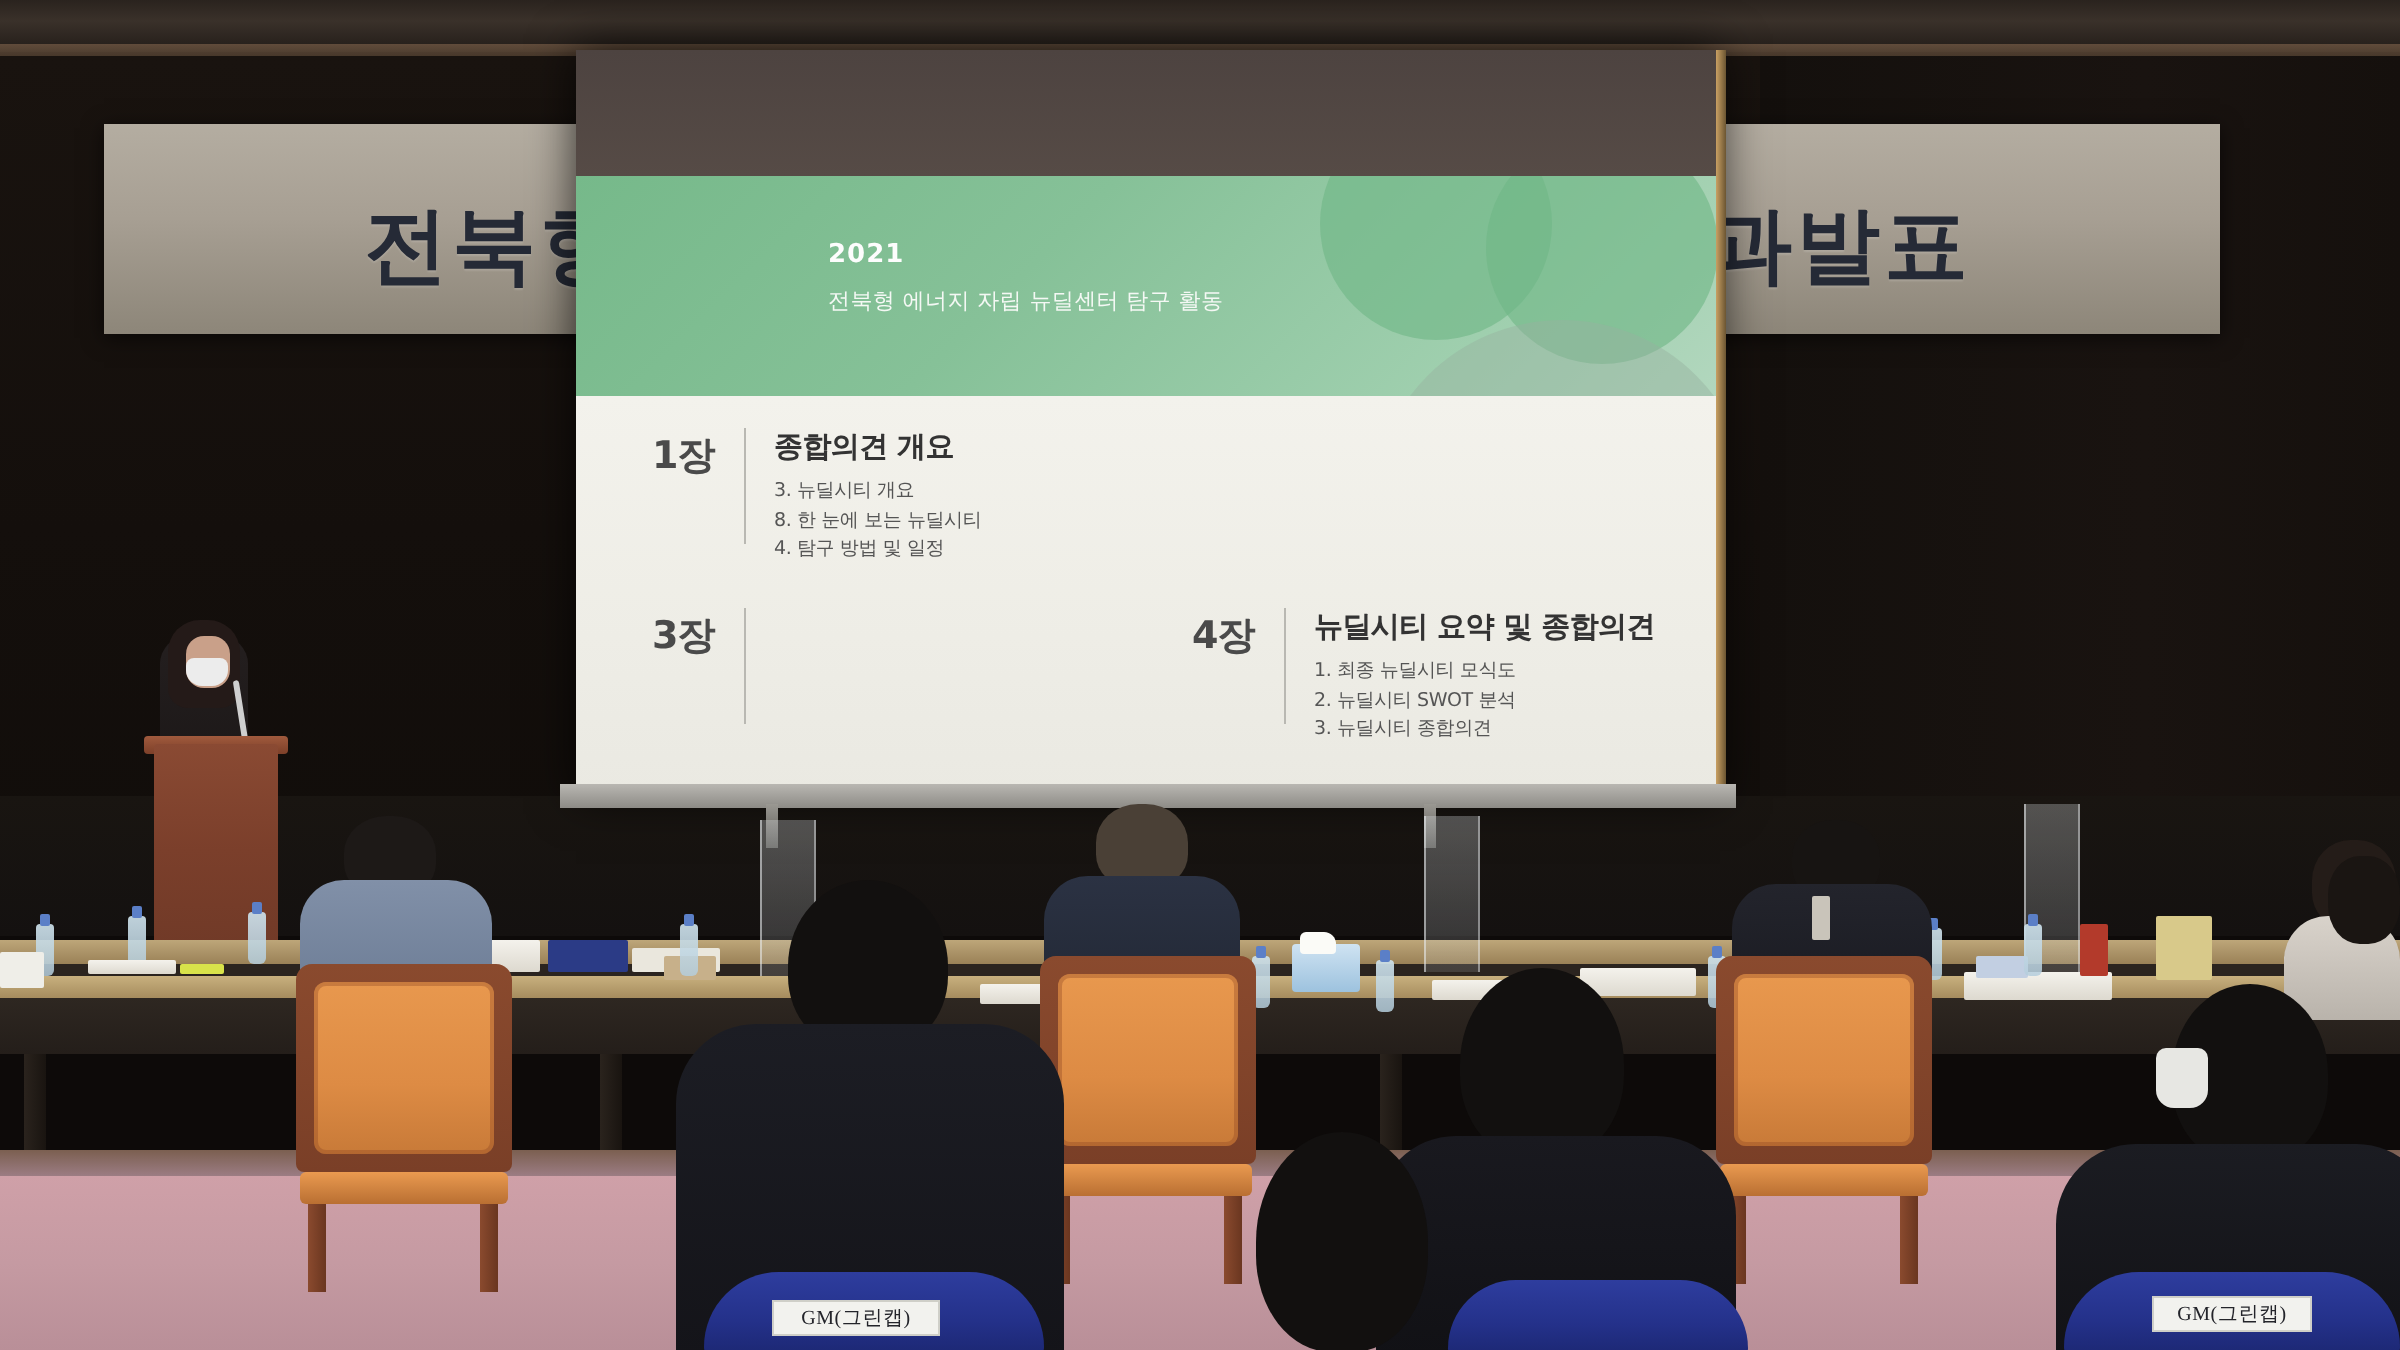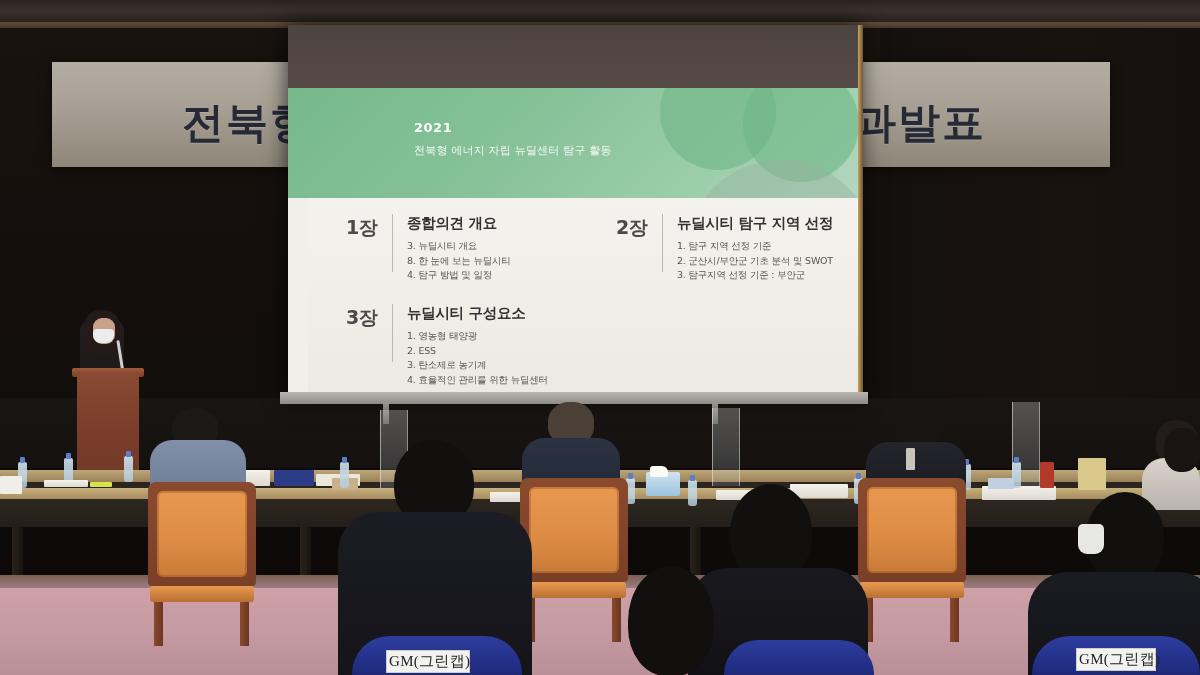--- a/index.html
+++ b/index.html
@@ -144,21 +144,20 @@
   }
   .slide-sub {
     position: absolute; left: 126px; top: 55px;
     font-size: 11px; color: #f4f8f4; letter-spacing: .2px;
   }
 
   
   .slide-body {
     position: absolute; left: 0; top: 173px; width: 572px; height: 201px;
     background: linear-gradient(180deg, #f3f2ec 0%, #eeedE6 60%, #eae9e2 100%);
-    margin-left: 20px;
   }
   .toc-grid {
     position: absolute; left: 0; top: 0; width: 572px; height: 201px;
   }
   .toc-item {
     position: absolute;
     display: flex;
     align-items: flex-start;
   }
   .toc-item.i0 { left: 38px;  top: 16px; }
@@ -313,21 +312,21 @@
 
   .blue-chair {
     position: absolute;
     background: linear-gradient(180deg, #2e3d9e 0%, #24318a 55%, #1b2670 100%);
     border-radius: 46px 46px 8px 8px;
   }
   .gm-tag {
     position: absolute;
     background: #f2f2ee;
     border: 1px solid #cfcfc8;
-    font-size: 15px;
+    font-size: 10px;
     color: #23242a;
     text-align: center;
     letter-spacing: .3px;
     padding: 1px 2px;
     white-space: nowrap;
     font-family: "Liberation Serif", serif;
   }
   .aud-head {
     position: absolute;
     background: #12100f;
@@ -389,43 +388,36 @@
           <div class="toc-chapter">1장</div>
           <div class="toc-divider"></div>
           <div class="toc-texts">
             <div class="toc-heading">종합의견 개요</div>
             <div class="toc-sub">3. 뉴딜시티 개요</div>
             <div class="toc-sub">8. 한 눈에 보는 뉴딜시티</div>
             <div class="toc-sub">4. 탐구 방법 및 일정</div>
           </div>
         </div>
 
-        <div class="toc-item i1">
-          <div class="toc-chapter">2장</div>
-          <div class="toc-divider"></div>
-          <div class="toc-texts">
-            <div class="toc-heading">뉴딜시티 탐구 지역 선정</div>
-            <div class="toc-sub">1. 탐구 지역 선정 기준</div>
-            <div class="toc-sub">2. 군산시/부안군 기초 분석 및 SWOT</div>
-            <div class="toc-sub">3. 탐구지역 선정 기준 : 부안군</div>
-          </div>
-        </div>
 
         <div class="toc-item i2">
           <div class="toc-chapter">3장</div>
           <div class="toc-divider"></div>
+        </div>
+
+        <div class="toc-item i3">
+          <div class="toc-chapter">4장</div>
+          <div class="toc-divider"></div>
           <div class="toc-texts">
-            <div class="toc-heading">뉴딜시티 구성요소</div>
-            <div class="toc-sub">1. 영농형 태양광</div>
-            <div class="toc-sub">2. ESS</div>
-            <div class="toc-sub">3. 탄소제로 농기계</div>
-            <div class="toc-sub">4. 효율적인 관리를 위한 뉴딜센터</div>
+            <div class="toc-heading">뉴딜시티 요약 및 종합의견</div>
+            <div class="toc-sub">1. 최종 뉴딜시티 모식도</div>
+            <div class="toc-sub">2. 뉴딜시티 SWOT 분석</div>
+            <div class="toc-sub">3. 뉴딜시티 종합의견</div>
           </div>
         </div>
-
 
       </div>
     </div>
   </div>
   <div class="screen-frame-r"></div>
   <div class="screen-bottom-bar"></div>
   <div class="screen-bracket b1"></div>
   <div class="screen-bracket b2"></div>
 
   <div class="presenter-body"></div>

